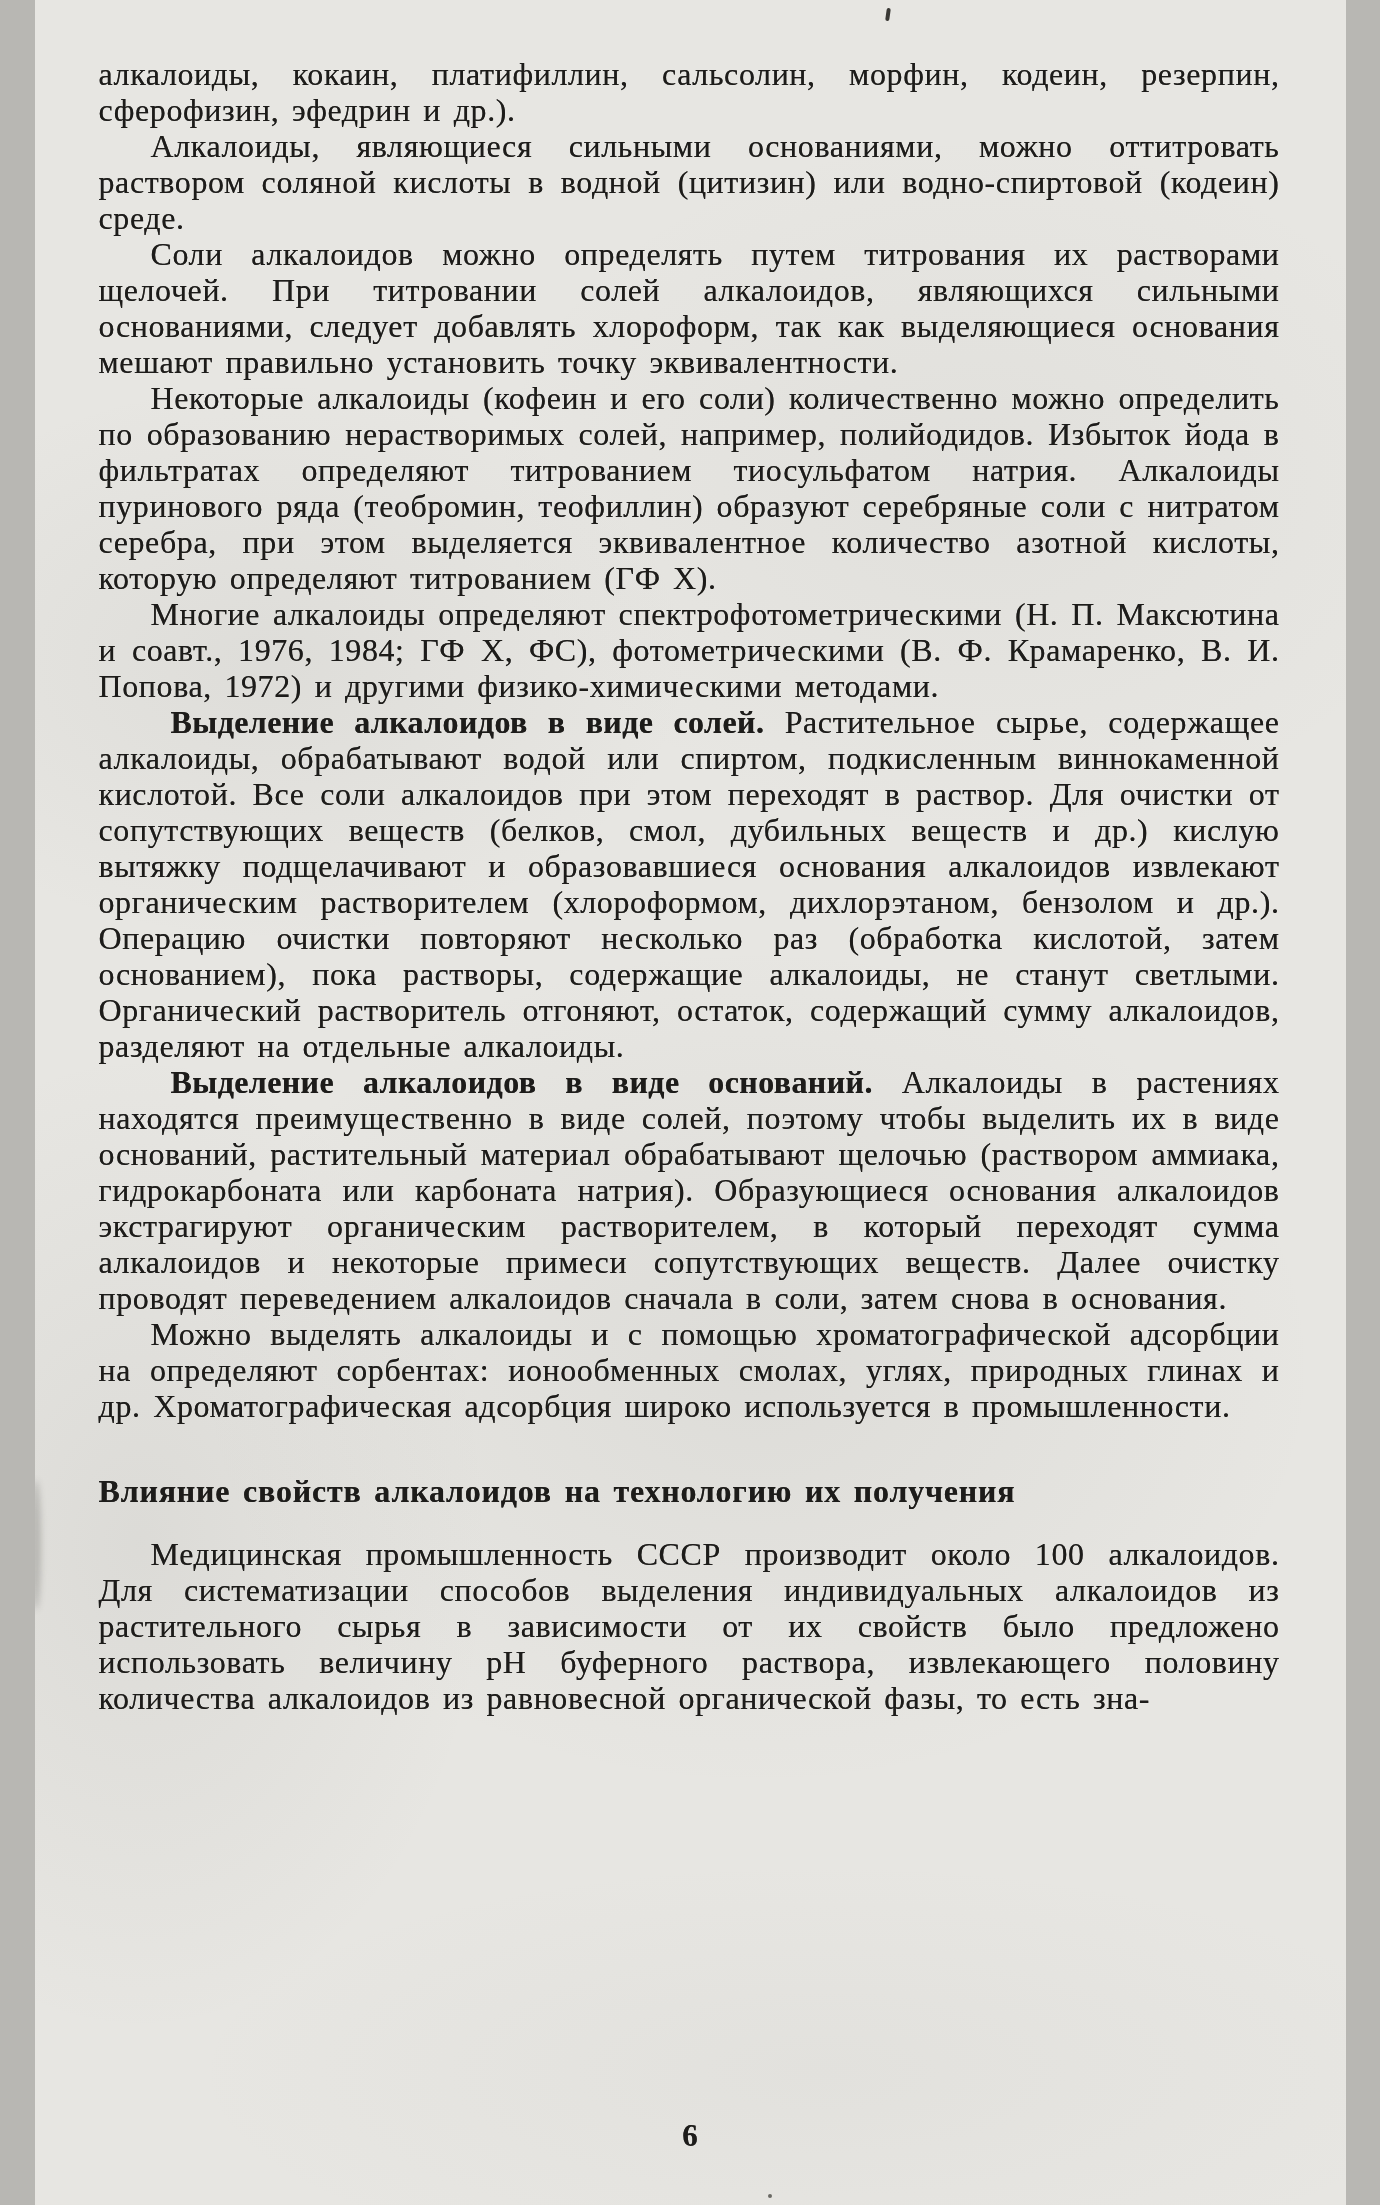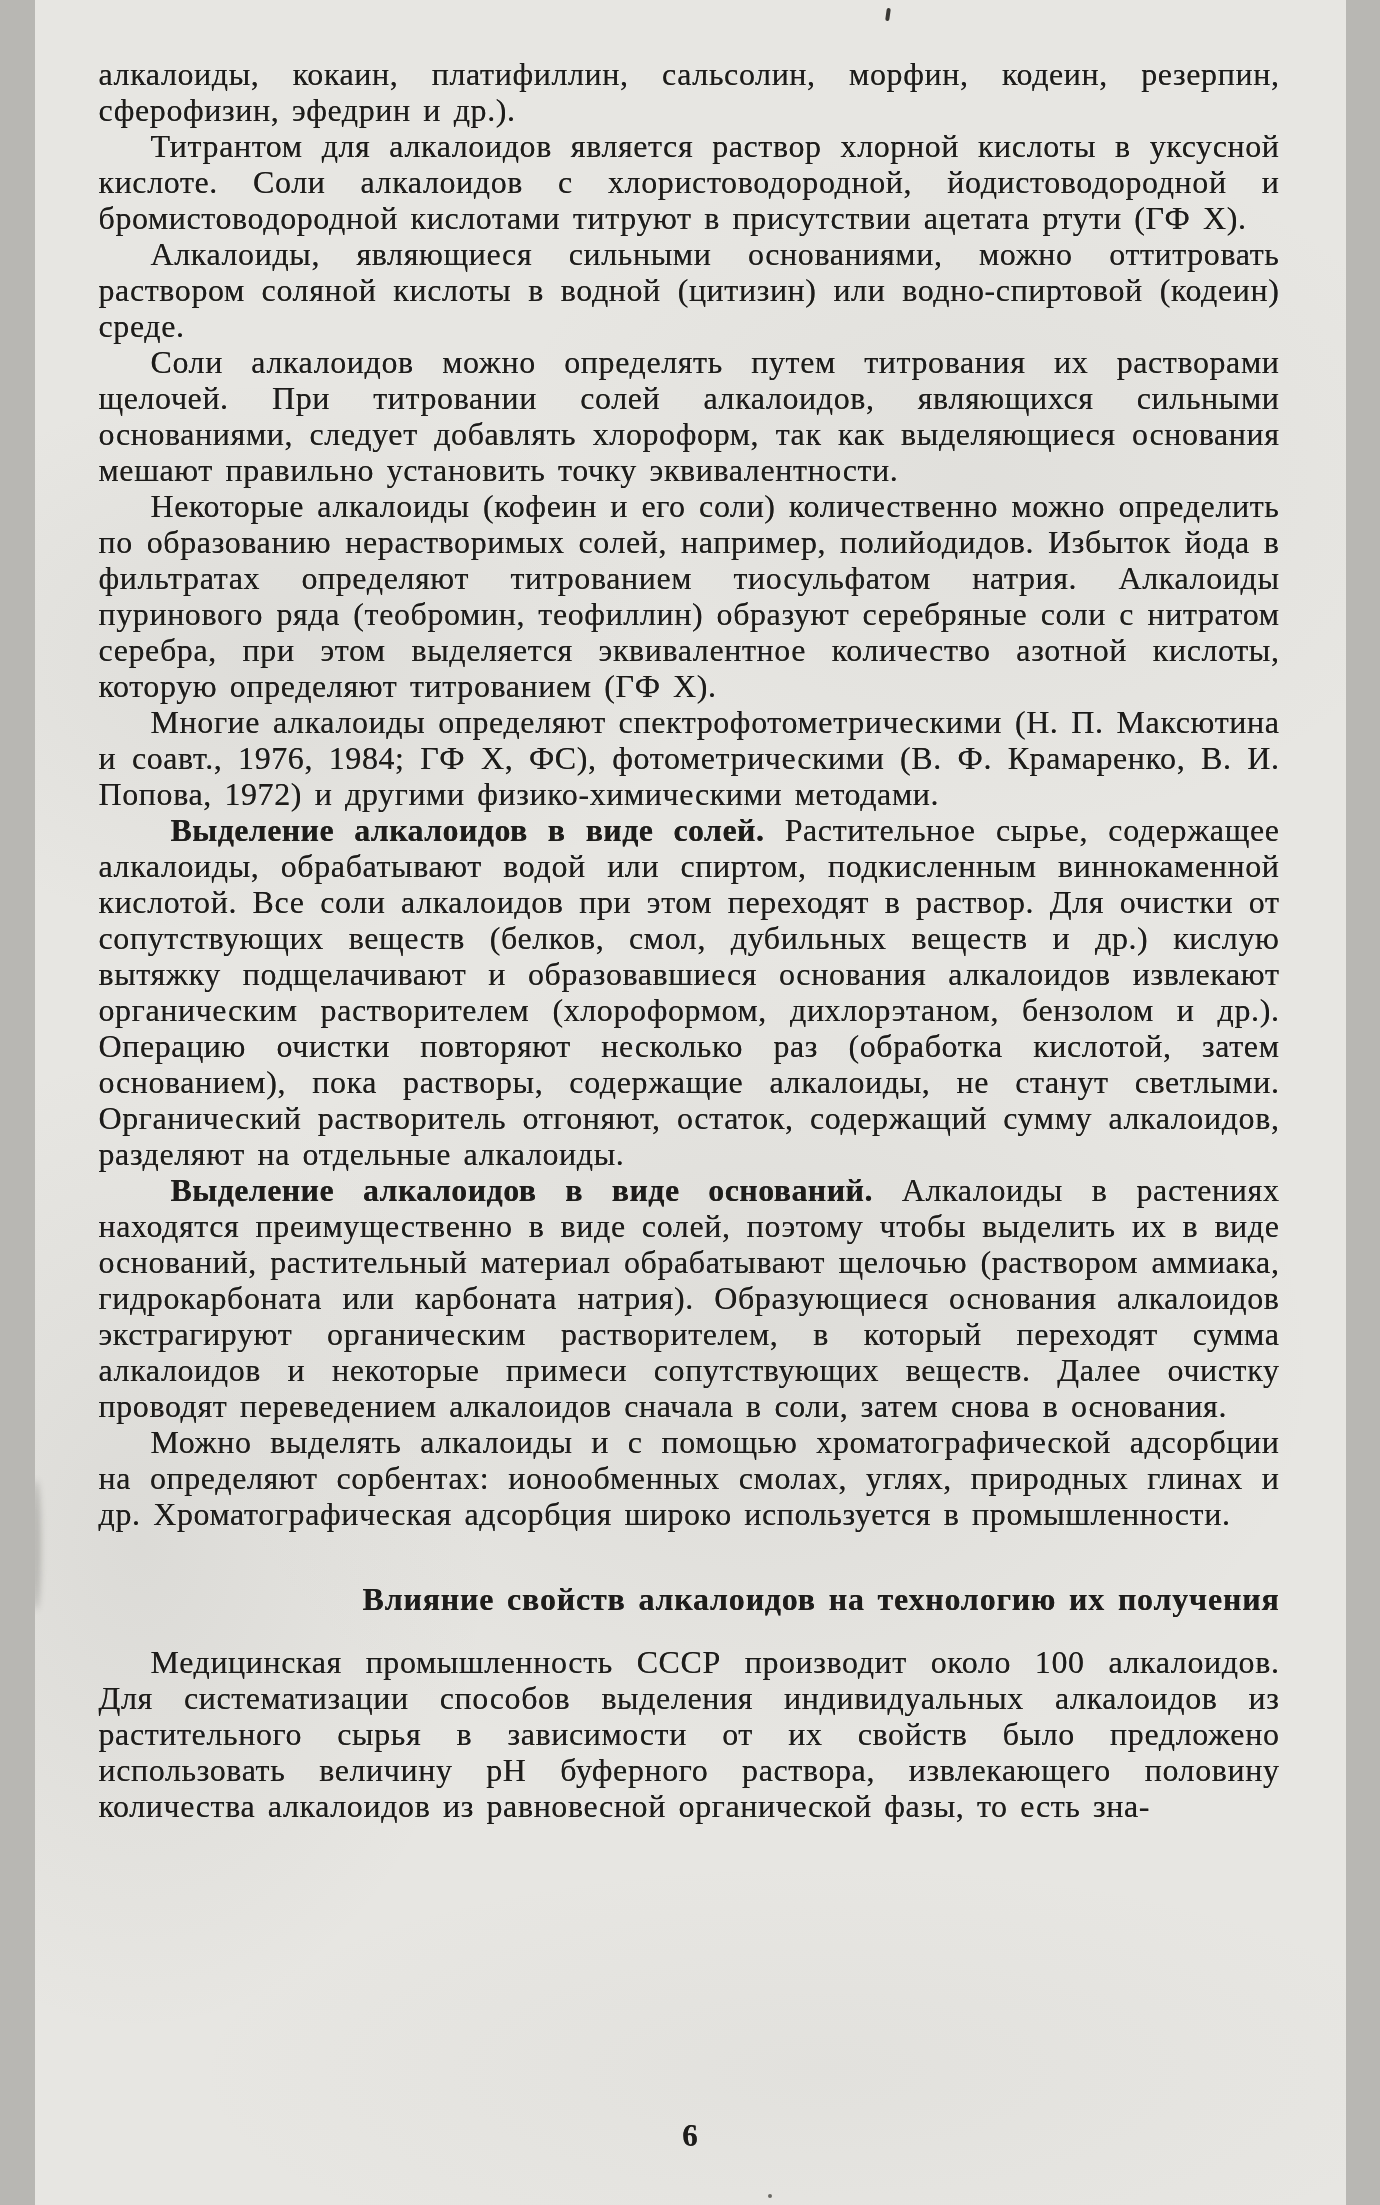--- a/index.html
+++ b/index.html
@@ -44,21 +44,21 @@
   .text-block p.noindent {
     text-indent: 0;
   }
   .run-in {
     font-weight: 700;
     letter-spacing: 0.4px;
     margin-left: 20px;
   }
   h2.section-heading {
     margin: 48px 0 26px 0;
-    text-align: right;
+    text-align: left;
     font-size: 32px;
     line-height: 38px;
     font-weight: 700;
     letter-spacing: 0.8px;
     text-indent: 0;
   }
   .pageno {
     position: absolute;
     left: 0;
     right: 0;
@@ -106,21 +106,20 @@
 <div class="page">
 
   <span class="speck-top"></span>
   <span class="edge-smudge"></span>
   <span class="speck-bottom"></span>
 
   <main class="text-block">
 
     <p class="noindent">алкалоиды, кокаин, платифиллин, сальсолин, морфин, кодеин, резерпин, сферофизин, эфедрин и др.).</p>
 
-    <p>Титрантом для алкалоидов является раствор хлорной кислоты в уксусной кислоте. Соли алкалоидов с хлористоводородной, йодистоводородной и бромистоводородной кислотами титруют в присутствии ацетата ртути (ГФ X).</p>
 
     <p>Алкалоиды, являющиеся сильными основаниями, можно оттитровать раствором соляной кислоты в водной (цитизин) или водно-спиртовой (кодеин) среде.</p>
 
     <p>Соли алкалоидов можно определять путем титрования их растворами щелочей. При титровании солей алкалоидов, являющихся сильными основаниями, следует добавлять хлороформ, так как выделяющиеся основания мешают правильно установить точку эквивалентности.</p>
 
     <p>Некоторые алкалоиды (кофеин и его соли) количественно можно определить по образованию нерастворимых солей, например, полийодидов. Избыток йода в фильтратах определяют титрованием тиосульфатом натрия. Алкалоиды пуринового ряда (теобромин, теофиллин) образуют серебряные соли с нитратом серебра, при этом выделяется эквивалентное количество азотной кислоты, которую определяют титрованием (ГФ X).</p>
 
     <p>Многие алкалоиды определяют спектрофотометрическими (Н. П. Максютина и соавт., 1976, 1984; ГФ X, ФС), фотометрическими (В. Ф. Крамаренко, В. И. Попова, 1972) и другими физико-химическими методами.</p>
 
     <p>

